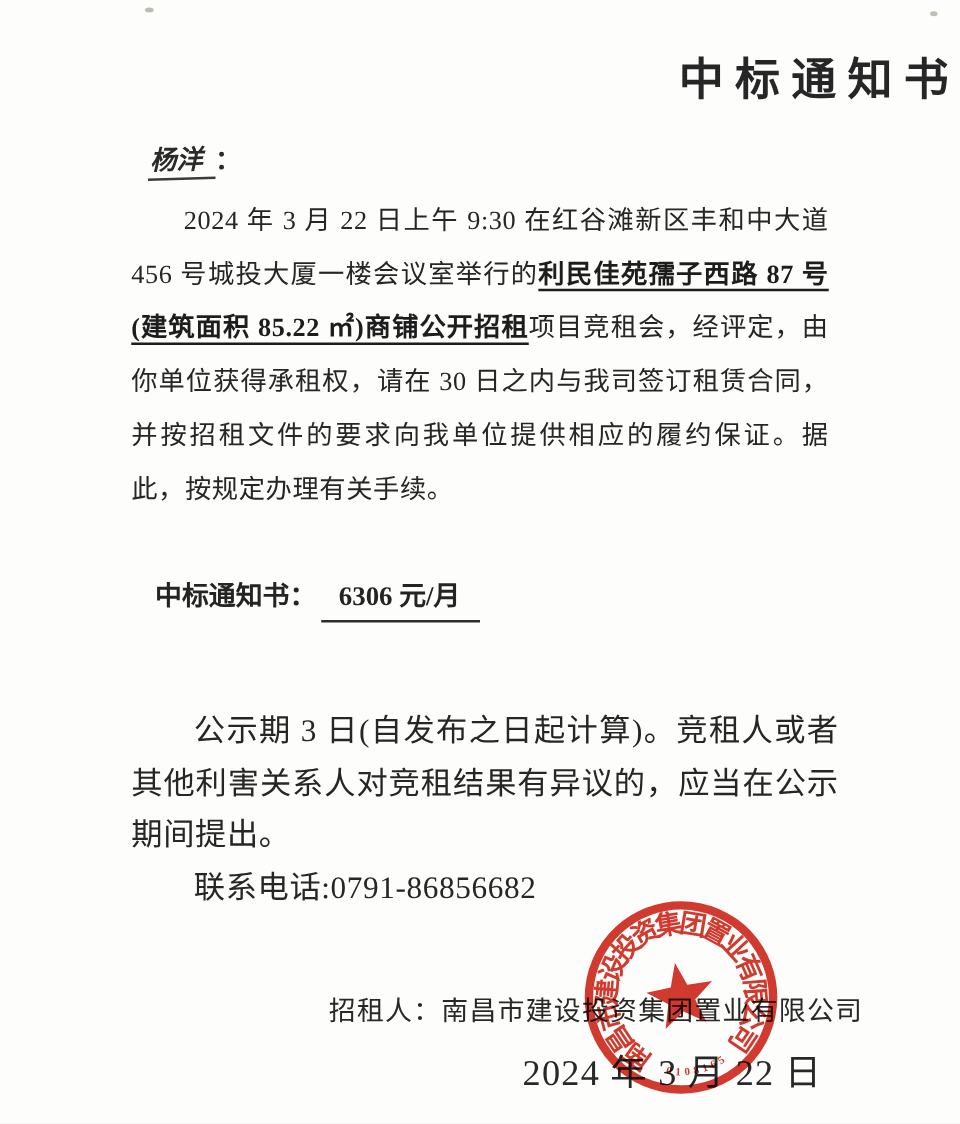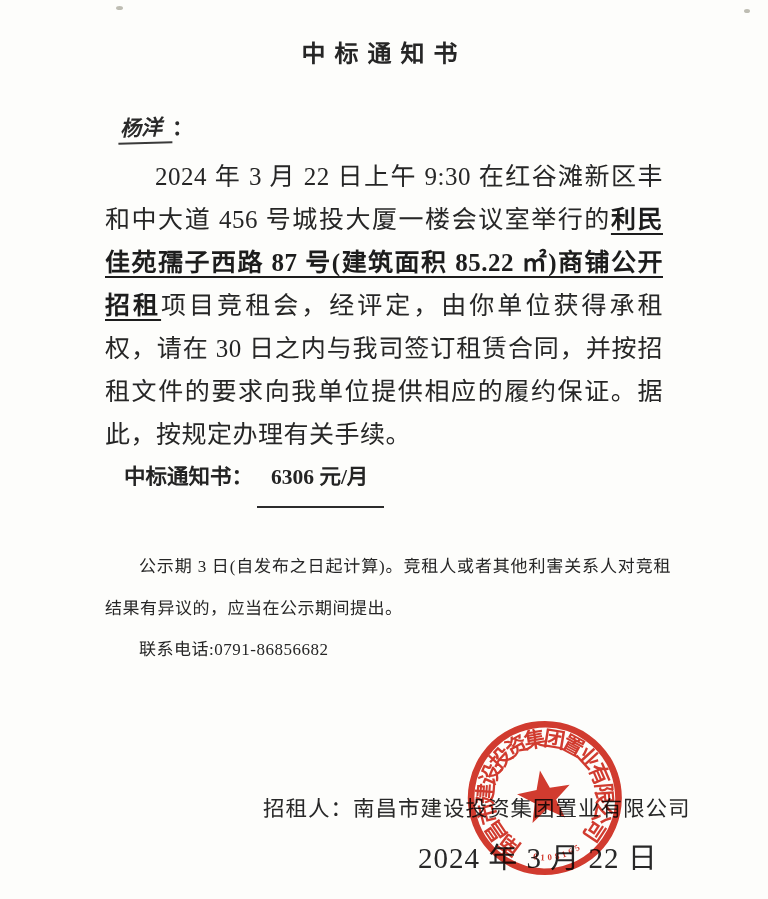--- a/index.html
+++ b/index.html
@@ -10,63 +10,63 @@
   .page{
     position:relative;
     width:768px;height:899px;
     margin:0 auto;
     background:#fdfdfb;
     color:#1f1f1f;
     overflow:hidden;
   }
   .doc-title{
     position:absolute;top:34px;left:0;width:768px;
-    text-align:center;
-    font-size:24px;font-weight:bold;
+    text-align:right;
+    font-size:36px;font-weight:bold;
     letter-spacing:9px;
     color:#262626;
   }
   .addressee{
     position:absolute;top:111px;left:118px;
     font-size:21px;font-weight:bold;color:#2a2a2a;
   }
   .addressee .name{
     display:inline-block;
     font-style:italic;
     border-bottom:2px solid #3a3a3a;
     padding:0 10px 1px 2px;
     transform:rotate(-1.5deg);
   }
   .body-para{
     position:absolute;top:155px;left:105px;width:558px;
-    font-size:25px;line-height:43px;
+    font-size:21px;line-height:43px;
     text-align:justify;text-indent:2em;
     color:#262626;
     letter-spacing:0.5px;
   }
   .emphasis{
     font-weight:bold;
     text-decoration:underline;
     text-underline-offset:5px;
     text-decoration-thickness:2px;
     color:#1d1d1d;
   }
   .result-line{
     position:absolute;top:459px;left:124px;
     font-size:21.5px;font-weight:bold;color:#242424;
   }
   .result-line .value{
     display:inline-block;
     border-bottom:2px solid #2c2c2c;
-    padding:0 16px 16px 14px;
+    padding:0 16px 6px 14px;
     margin-left:4px;
   }
   .notice-block{
-    position:absolute;top:546px;left:105px;width:566px;
-    font-size:17px;line-height:41.5px;
+    position:absolute;top:565px;left:105px;width:566px;
+    font-size:25px;line-height:41.5px;
     color:#262626;
     text-align:justify;
     letter-spacing:0.5px;
   }
   .notice-block .para{ text-indent:2em; }
   .notice-block .line{ padding-left:2em; }
   .signer-line{
     position:absolute;top:791px;left:263px;
     font-size:21.5px;color:#282828;letter-spacing:1px;
   }

